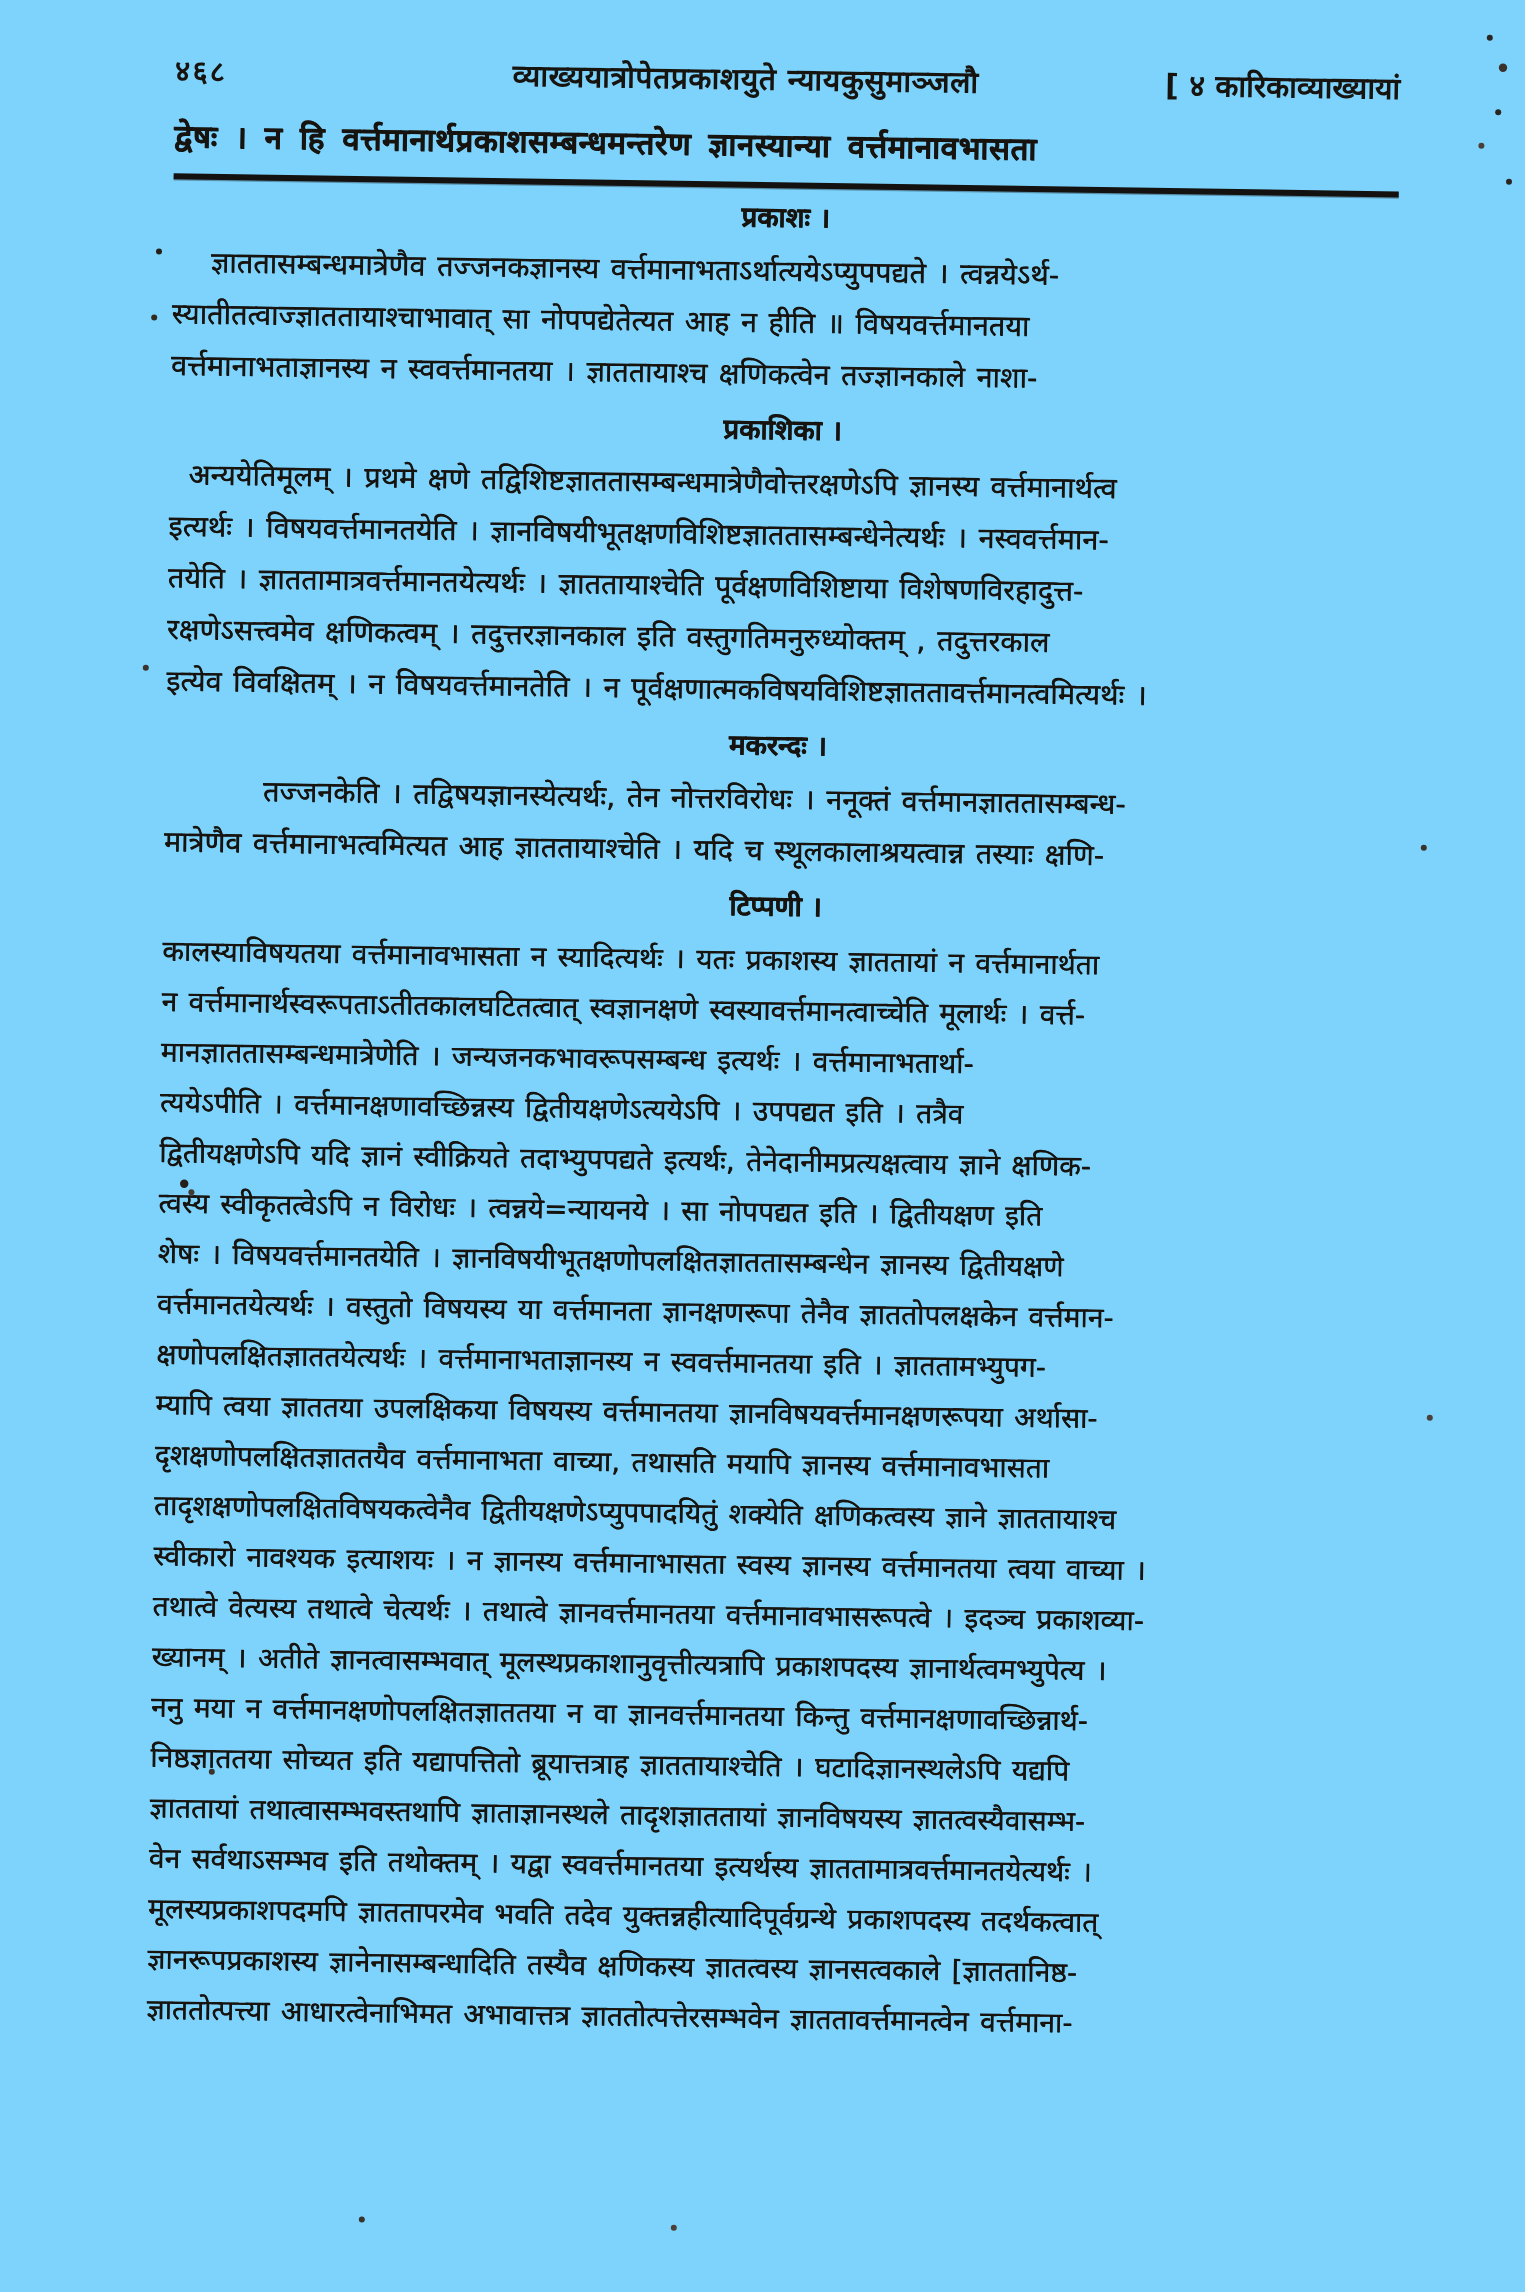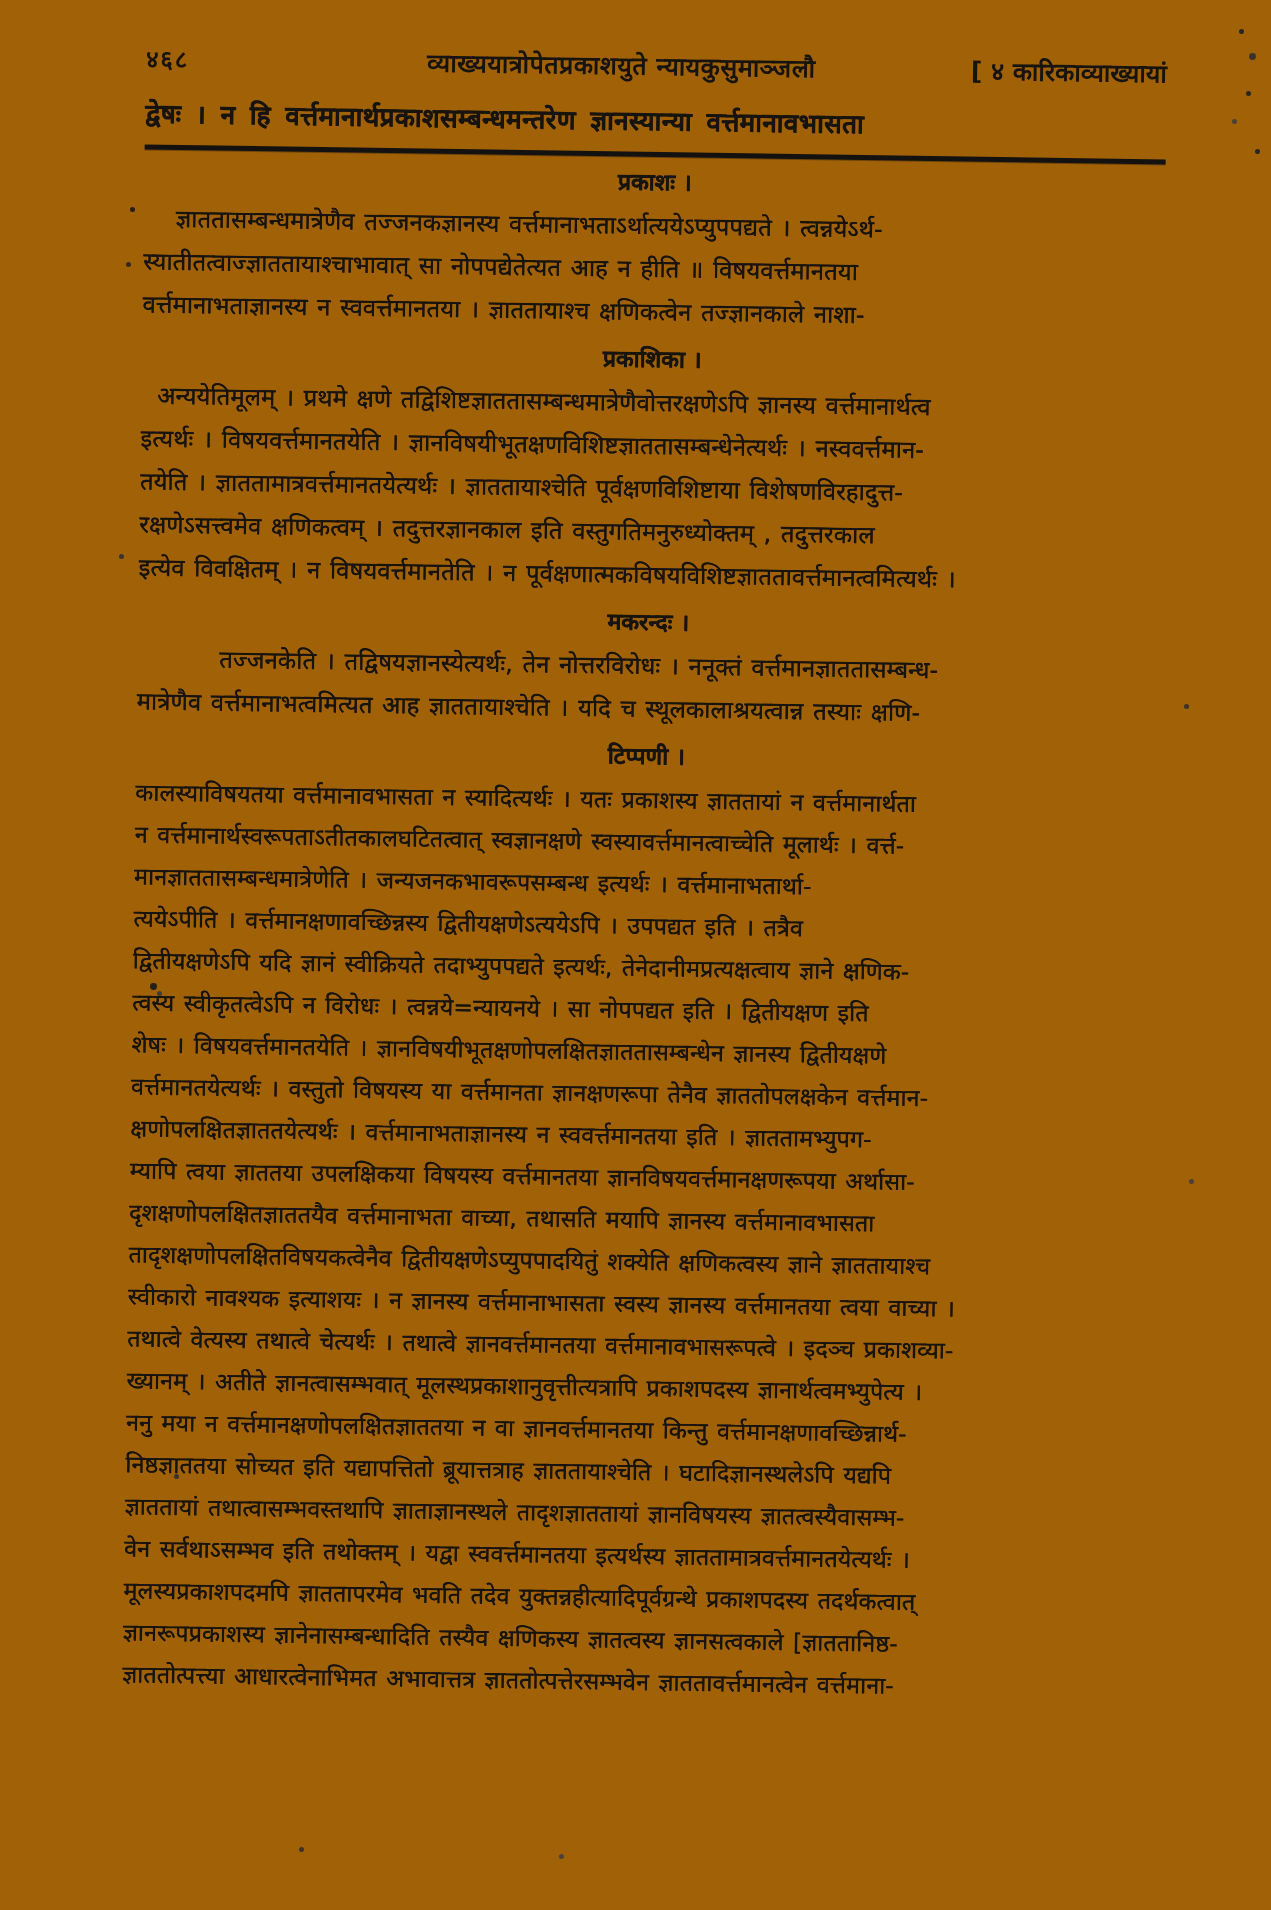--- a/index.html
+++ b/index.html
@@ -11,21 +11,21 @@
     width: 1271px;
     height: 1910px;
     overflow: hidden;
     position: relative;
     font-family: "DejaVu Sans", sans-serif;
     color: #17130f;
   }
   .sheet {
     position: absolute;
     inset: 0;
-    background: #a16207;
+    background: #7dd3fc;
     overflow: hidden;
   }
   
   .skew {
     transform: rotate(0.85deg);
     transform-origin: 120px 60px;
     padding: 40px 104px 0 146px;
   }
   .ink { color: #17130f; }
 

